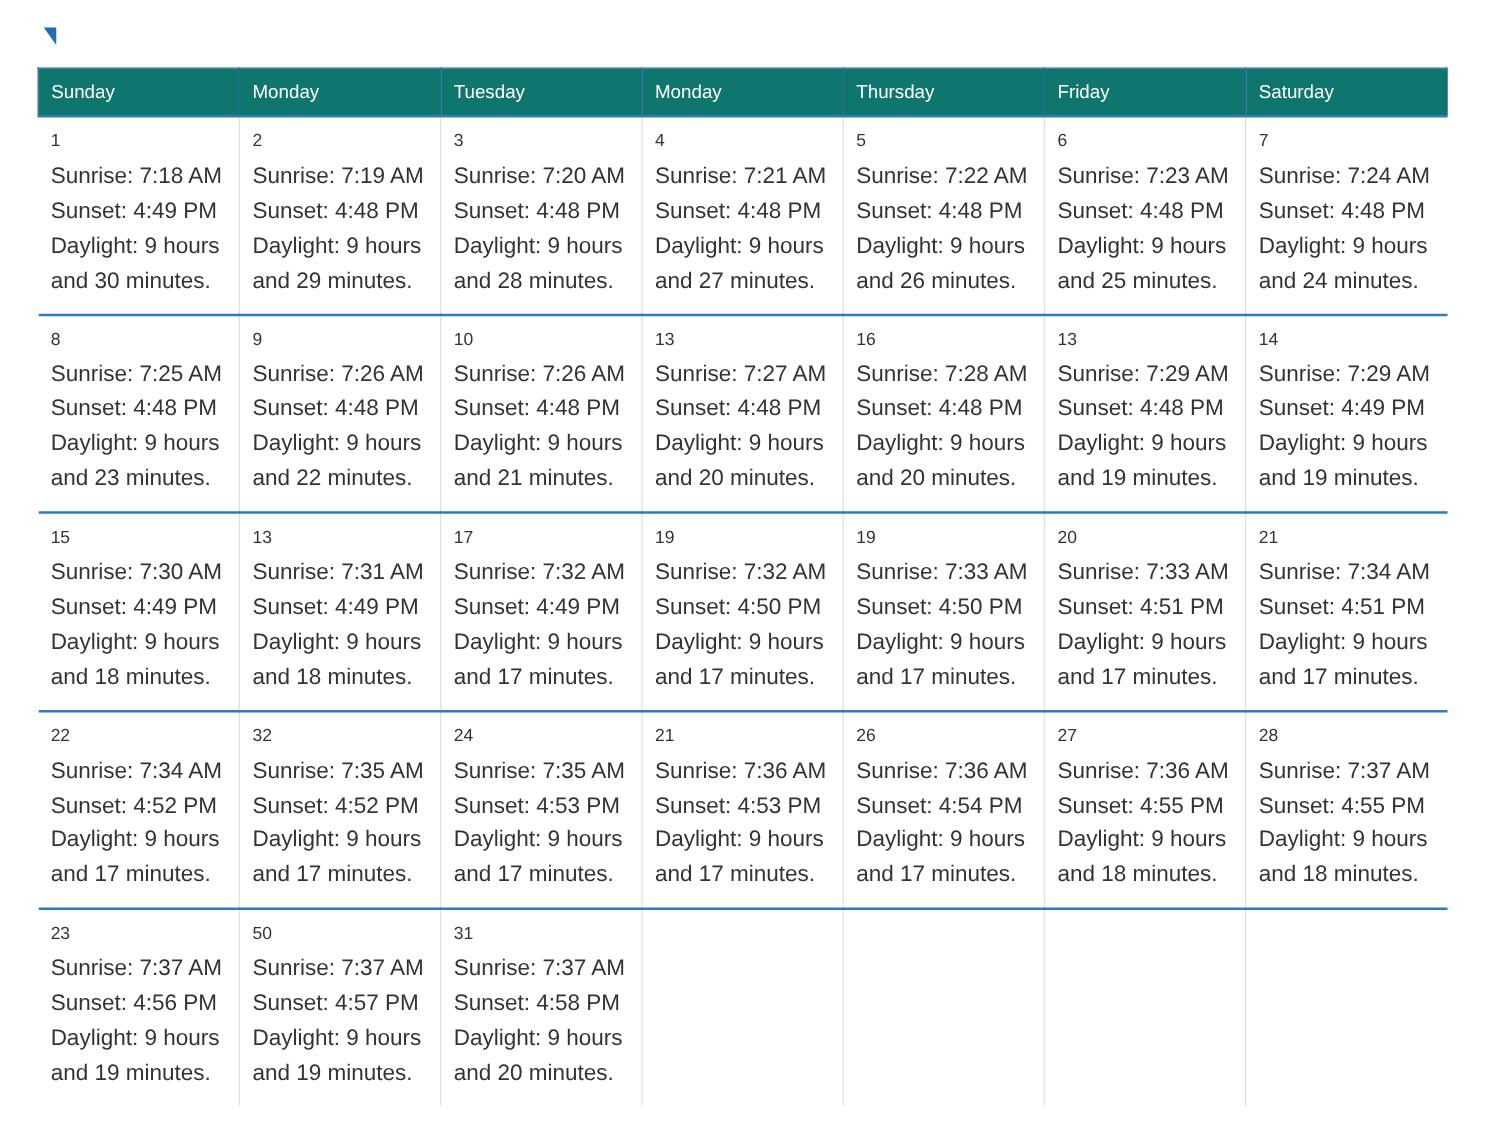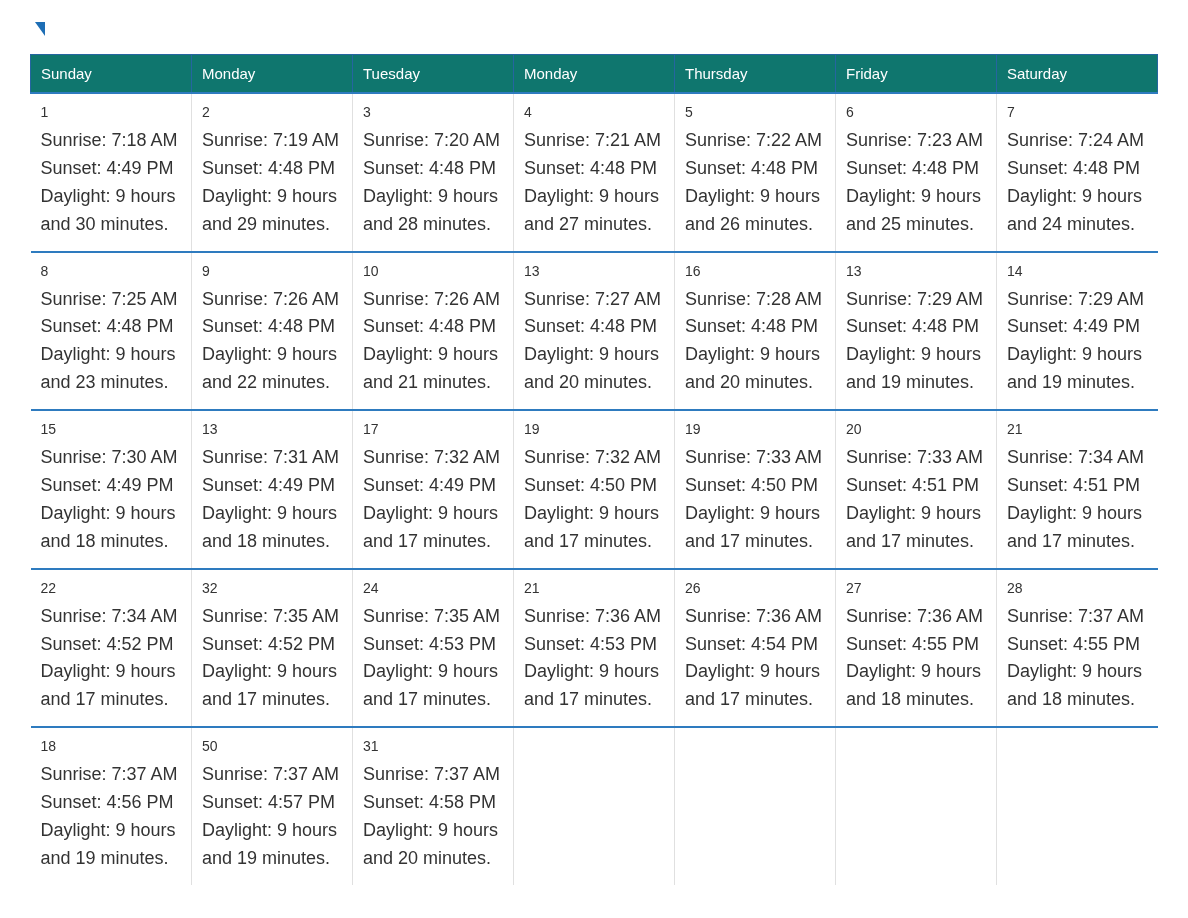--- a/index.html
+++ b/index.html
@@ -393,21 +393,21 @@
         <div class="day-info">
           Sunrise: 7:37 AM<br>
           Sunset: 4:55 PM<br>
           Daylight: 9 hours<br>
           and 18 minutes.
         </div>
       </td>
       </tr>
       <tr>
         <td>
-        <span class="day-num">18</span>
+        <span class="day-num">23</span>
         <div class="day-info">
           Sunrise: 7:37 AM<br>
           Sunset: 4:56 PM<br>
           Daylight: 9 hours<br>
           and 19 minutes.
         </div>
       </td>
         <td>
         <span class="day-num">50</span>
         <div class="day-info">

